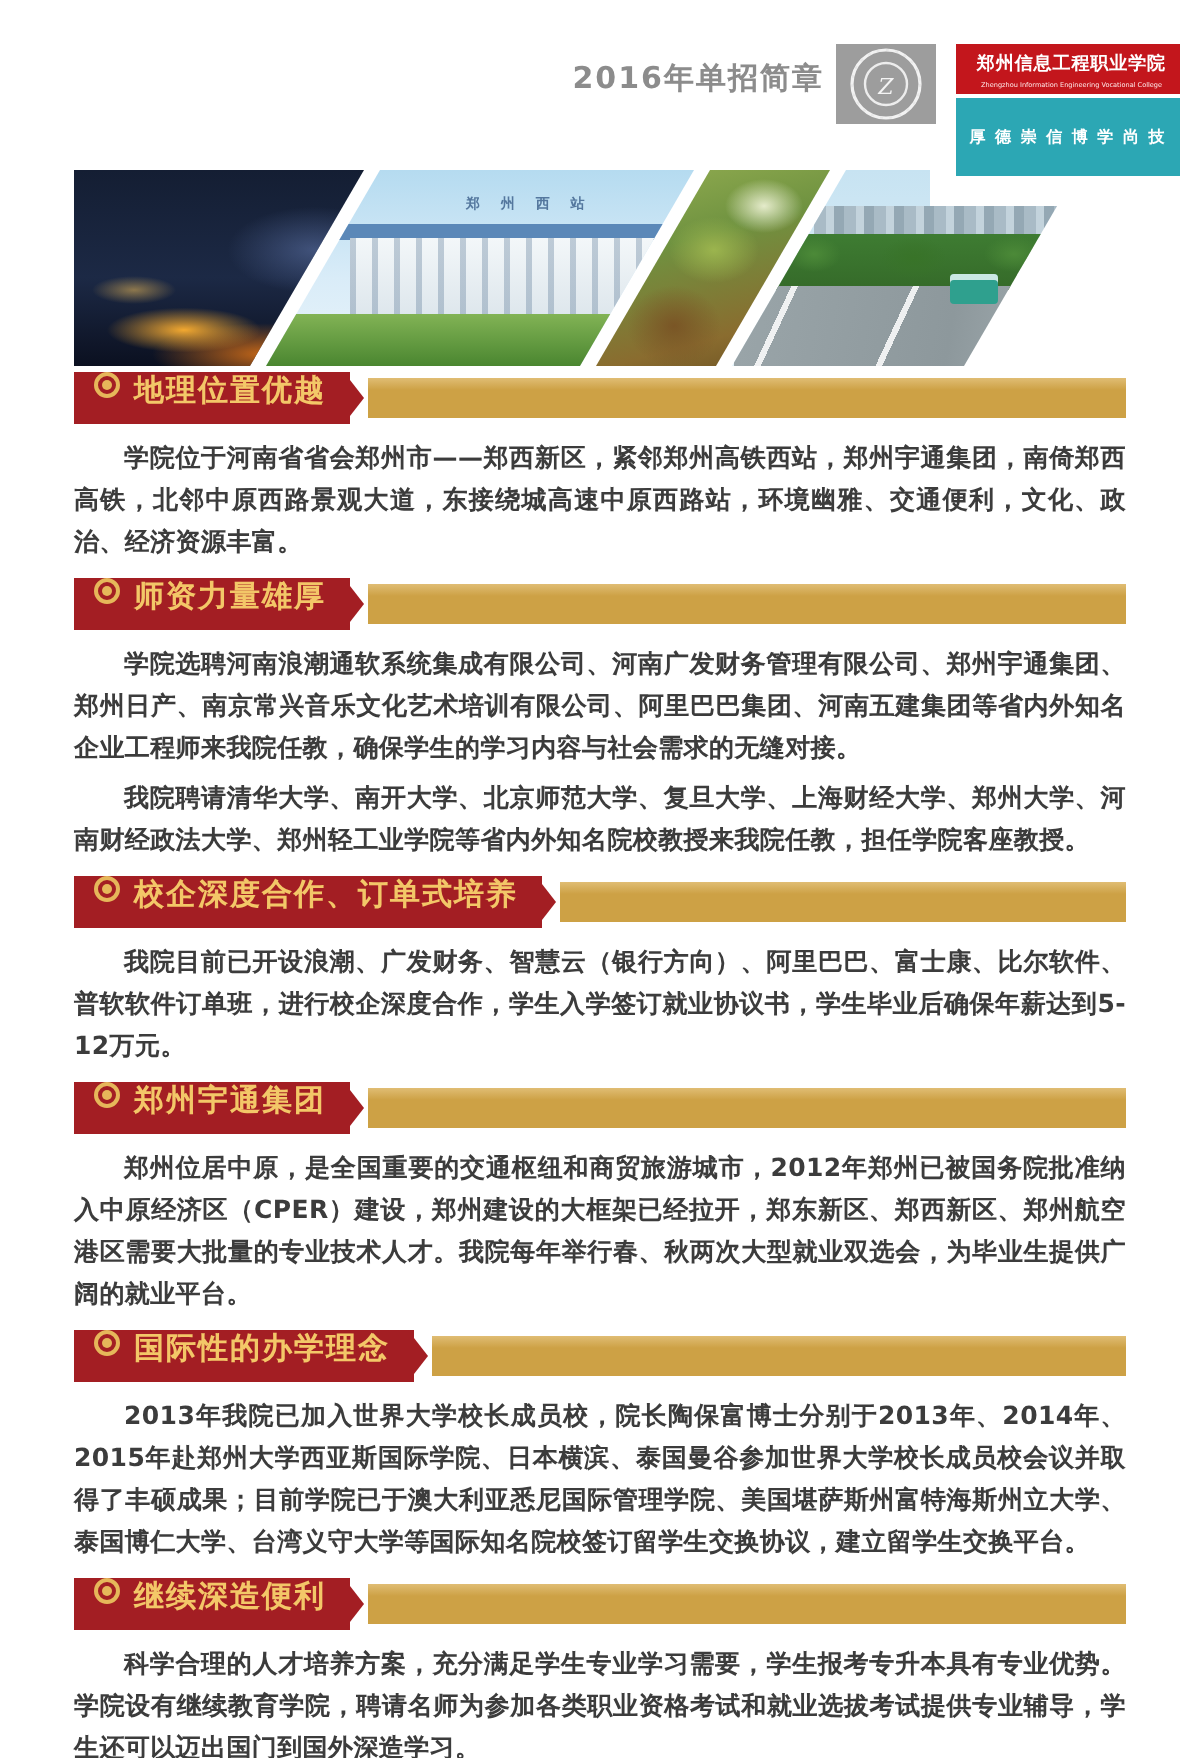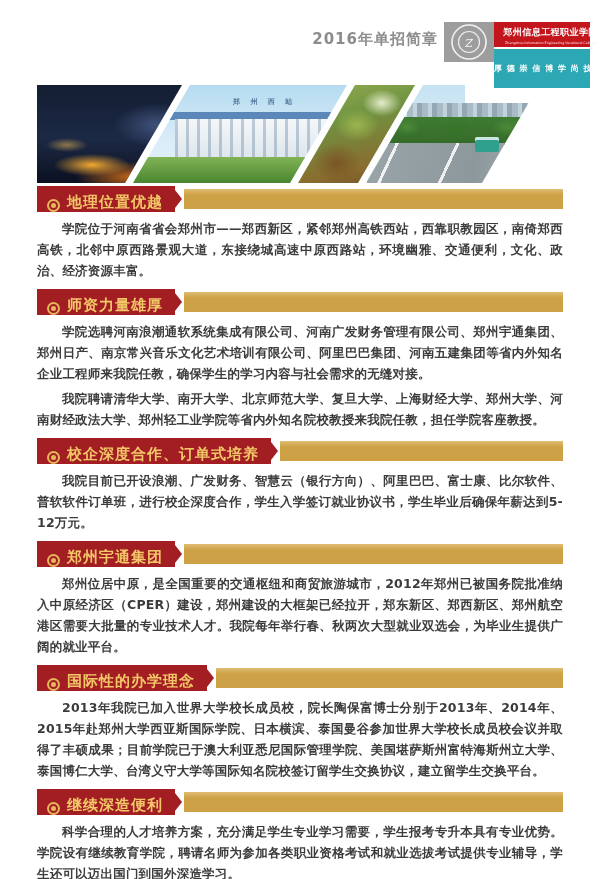--- a/index.html
+++ b/index.html
@@ -11,21 +11,21 @@
   html,body{width:600px;height:879px;background:#fff;overflow:hidden;
     font-family:"DejaVu Sans","Liberation Sans",sans-serif;}
   .page{width:600px;height:879px;position:relative;background:#fff;}
 
   
   .header{position:absolute;top:22px;right:10px;display:flex;align-items:flex-start;}
   .doc-title{color:var(--header_gray);font-size:15px;font-weight:700;
     letter-spacing:1px;margin-top:8px;margin-right:6px;}
   .seal-box{width:50px;height:40px;background:var(--seal_gray);display:flex;
     align-items:center;justify-content:center;}
-  .logo-block{width:96px;}
+  .logo-block{width:112px;margin-left:10px;}
   .logo-red{background:var(--logo_red);color:#fff;padding:3px 3px 2px;text-align:center;}
   .logo-cn{font-size:10.5px;font-weight:700;letter-spacing:.5px;white-space:nowrap;
     transform:scale(.86);transform-origin:center;font-family:"DejaVu Serif","Liberation Serif",serif;}
   .logo-en{font-size:4px;white-space:nowrap;transform:scale(.82);transform-origin:center;
     margin-top:1px;color:#ffe9e9;}
   .logo-teal{background:var(--logo_teal);color:#fff;text-align:center;font-size:8px;
     font-weight:700;letter-spacing:1px;padding:14px 0;margin-top:2px;white-space:nowrap;}
 
   
   .collage{position:absolute;left:37px;top:85px;width:428px;height:98px;}
@@ -70,21 +70,21 @@
       linear-gradient(100deg,#9aa5a9 0%,#8d989c 60%,#aab4b8 100%);}
   .bus{position:absolute;left:438px;top:52px;width:24px;height:15px;background:#2fa08e;
     border-radius:2px;box-shadow:inset 0 3px 0 rgba(255,255,255,.75);}
   .ph-greencap{clip-path:polygon(510px 0,526px 0,526px 98px,453px 98px);
     background:var(--collage_green);}
 
   
   .sections{position:absolute;left:37px;top:186px;width:526px;}
   .section{margin-bottom:8px;}
   .banner{display:flex;align-items:center;height:26px;margin-bottom:6px;}
-  .banner-red{background:var(--banner_red);height:26px;display:flex;align-items:flex-end;
+  .banner-red{background:var(--banner_red);height:26px;display:flex;align-items:flex-start;
     padding:0 12px 0 10px;flex:0 0 auto;}
   .banner-heading{color:var(--heading_gold);font-size:15px;font-weight:700;
     letter-spacing:1px;white-space:nowrap;}
   .ring-icon{width:13px;height:13px;border-radius:50%;border:2px solid #e6b75a;
     position:relative;margin-right:7px;flex:0 0 auto;}
   .ring-icon::after{content:"";position:absolute;inset:2px;border-radius:50%;background:#e6b75a;}
   .banner-notch{width:9px;height:26px;background:#fff;position:relative;flex:0 0 auto;}
   .banner-notch::after{content:"";position:absolute;left:0;top:4px;width:0;height:0;
     border-left:7px solid var(--banner_red);border-top:9px solid transparent;
     border-bottom:9px solid transparent;}
@@ -139,21 +139,21 @@
 
     <div class="section">
       <div class="banner">
         <div class="banner-red">
           <span class="ring-icon"></span>
           <span class="banner-heading">地理位置优越</span>
         </div>
         <div class="banner-notch"></div>
         <div class="banner-gold"></div>
       </div>
-      <p>学院位于河南省省会郑州市——郑西新区，紧邻郑州高铁西站，西靠职教园区，南倚郑西高铁，北邻中原西路景观大道，东接绕城高速中原西路站，环境幽雅、交通便利，文化、政治、经济资源丰富。</p>
+      <p>学院位于河南省省会郑州市——郑西新区，紧邻郑州高铁西站，郑州宇通集团，南倚郑西高铁，北邻中原西路景观大道，东接绕城高速中原西路站，环境幽雅、交通便利，文化、政治、经济资源丰富。</p>
     </div>
 
     <div class="section">
       <div class="banner">
         <div class="banner-red">
           <span class="ring-icon"></span>
           <span class="banner-heading">师资力量雄厚</span>
         </div>
         <div class="banner-notch"></div>
         <div class="banner-gold"></div>

